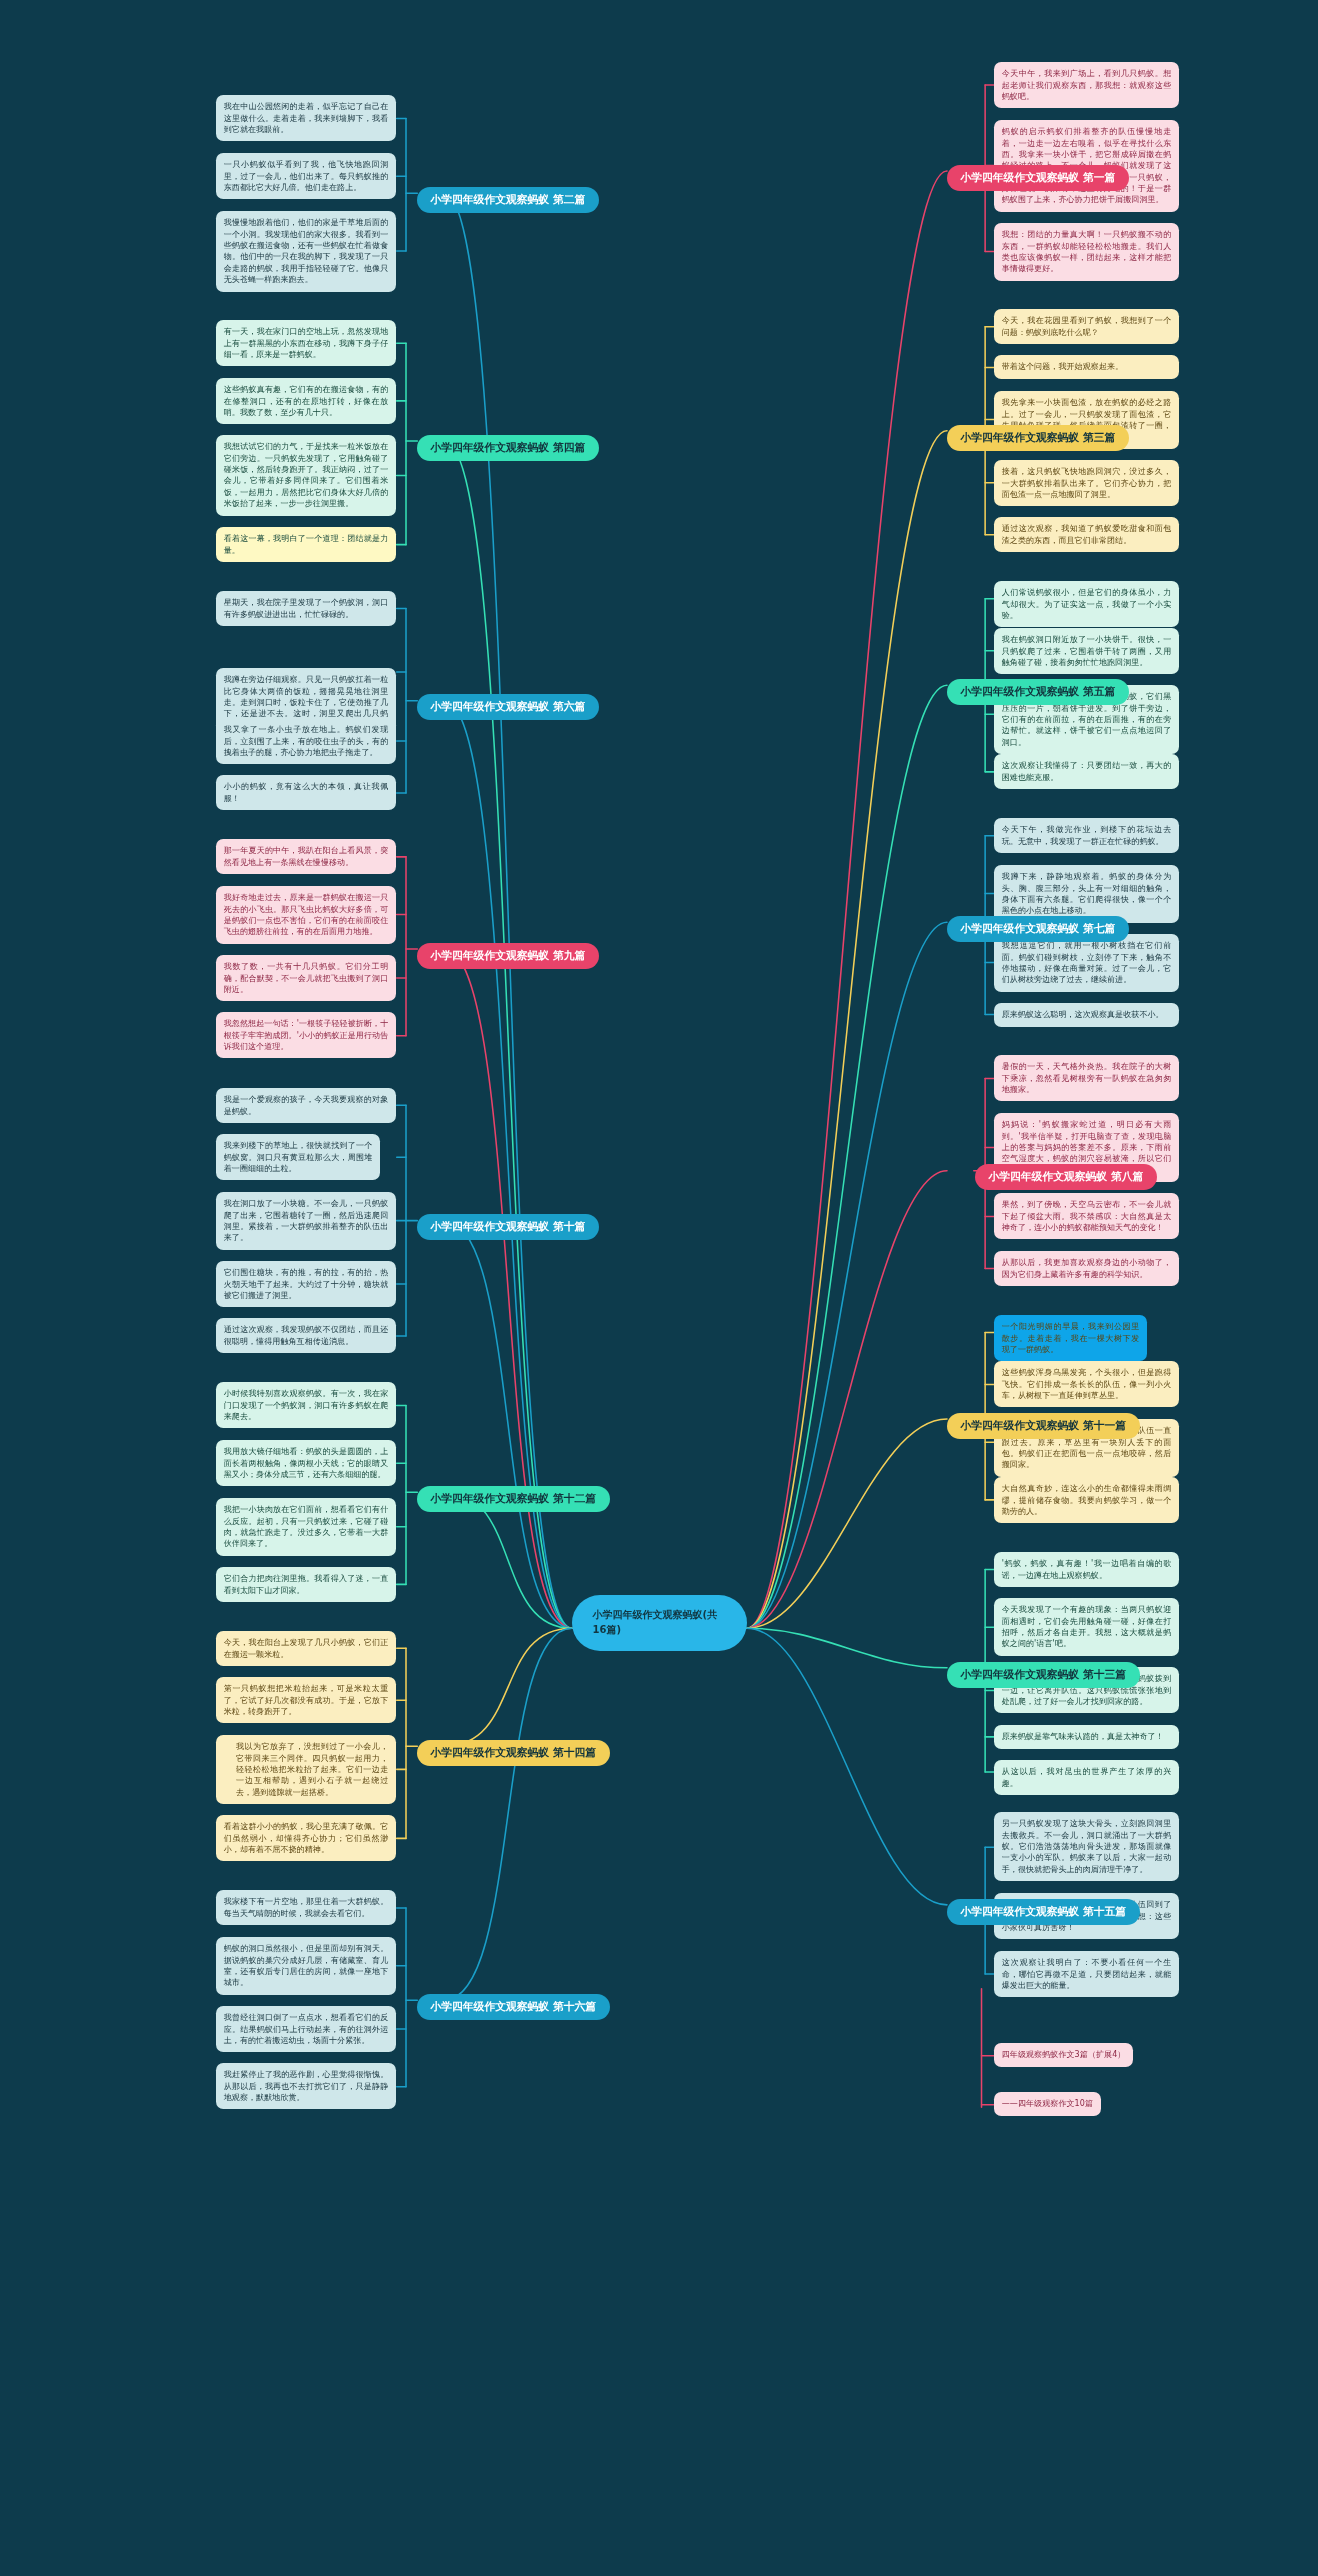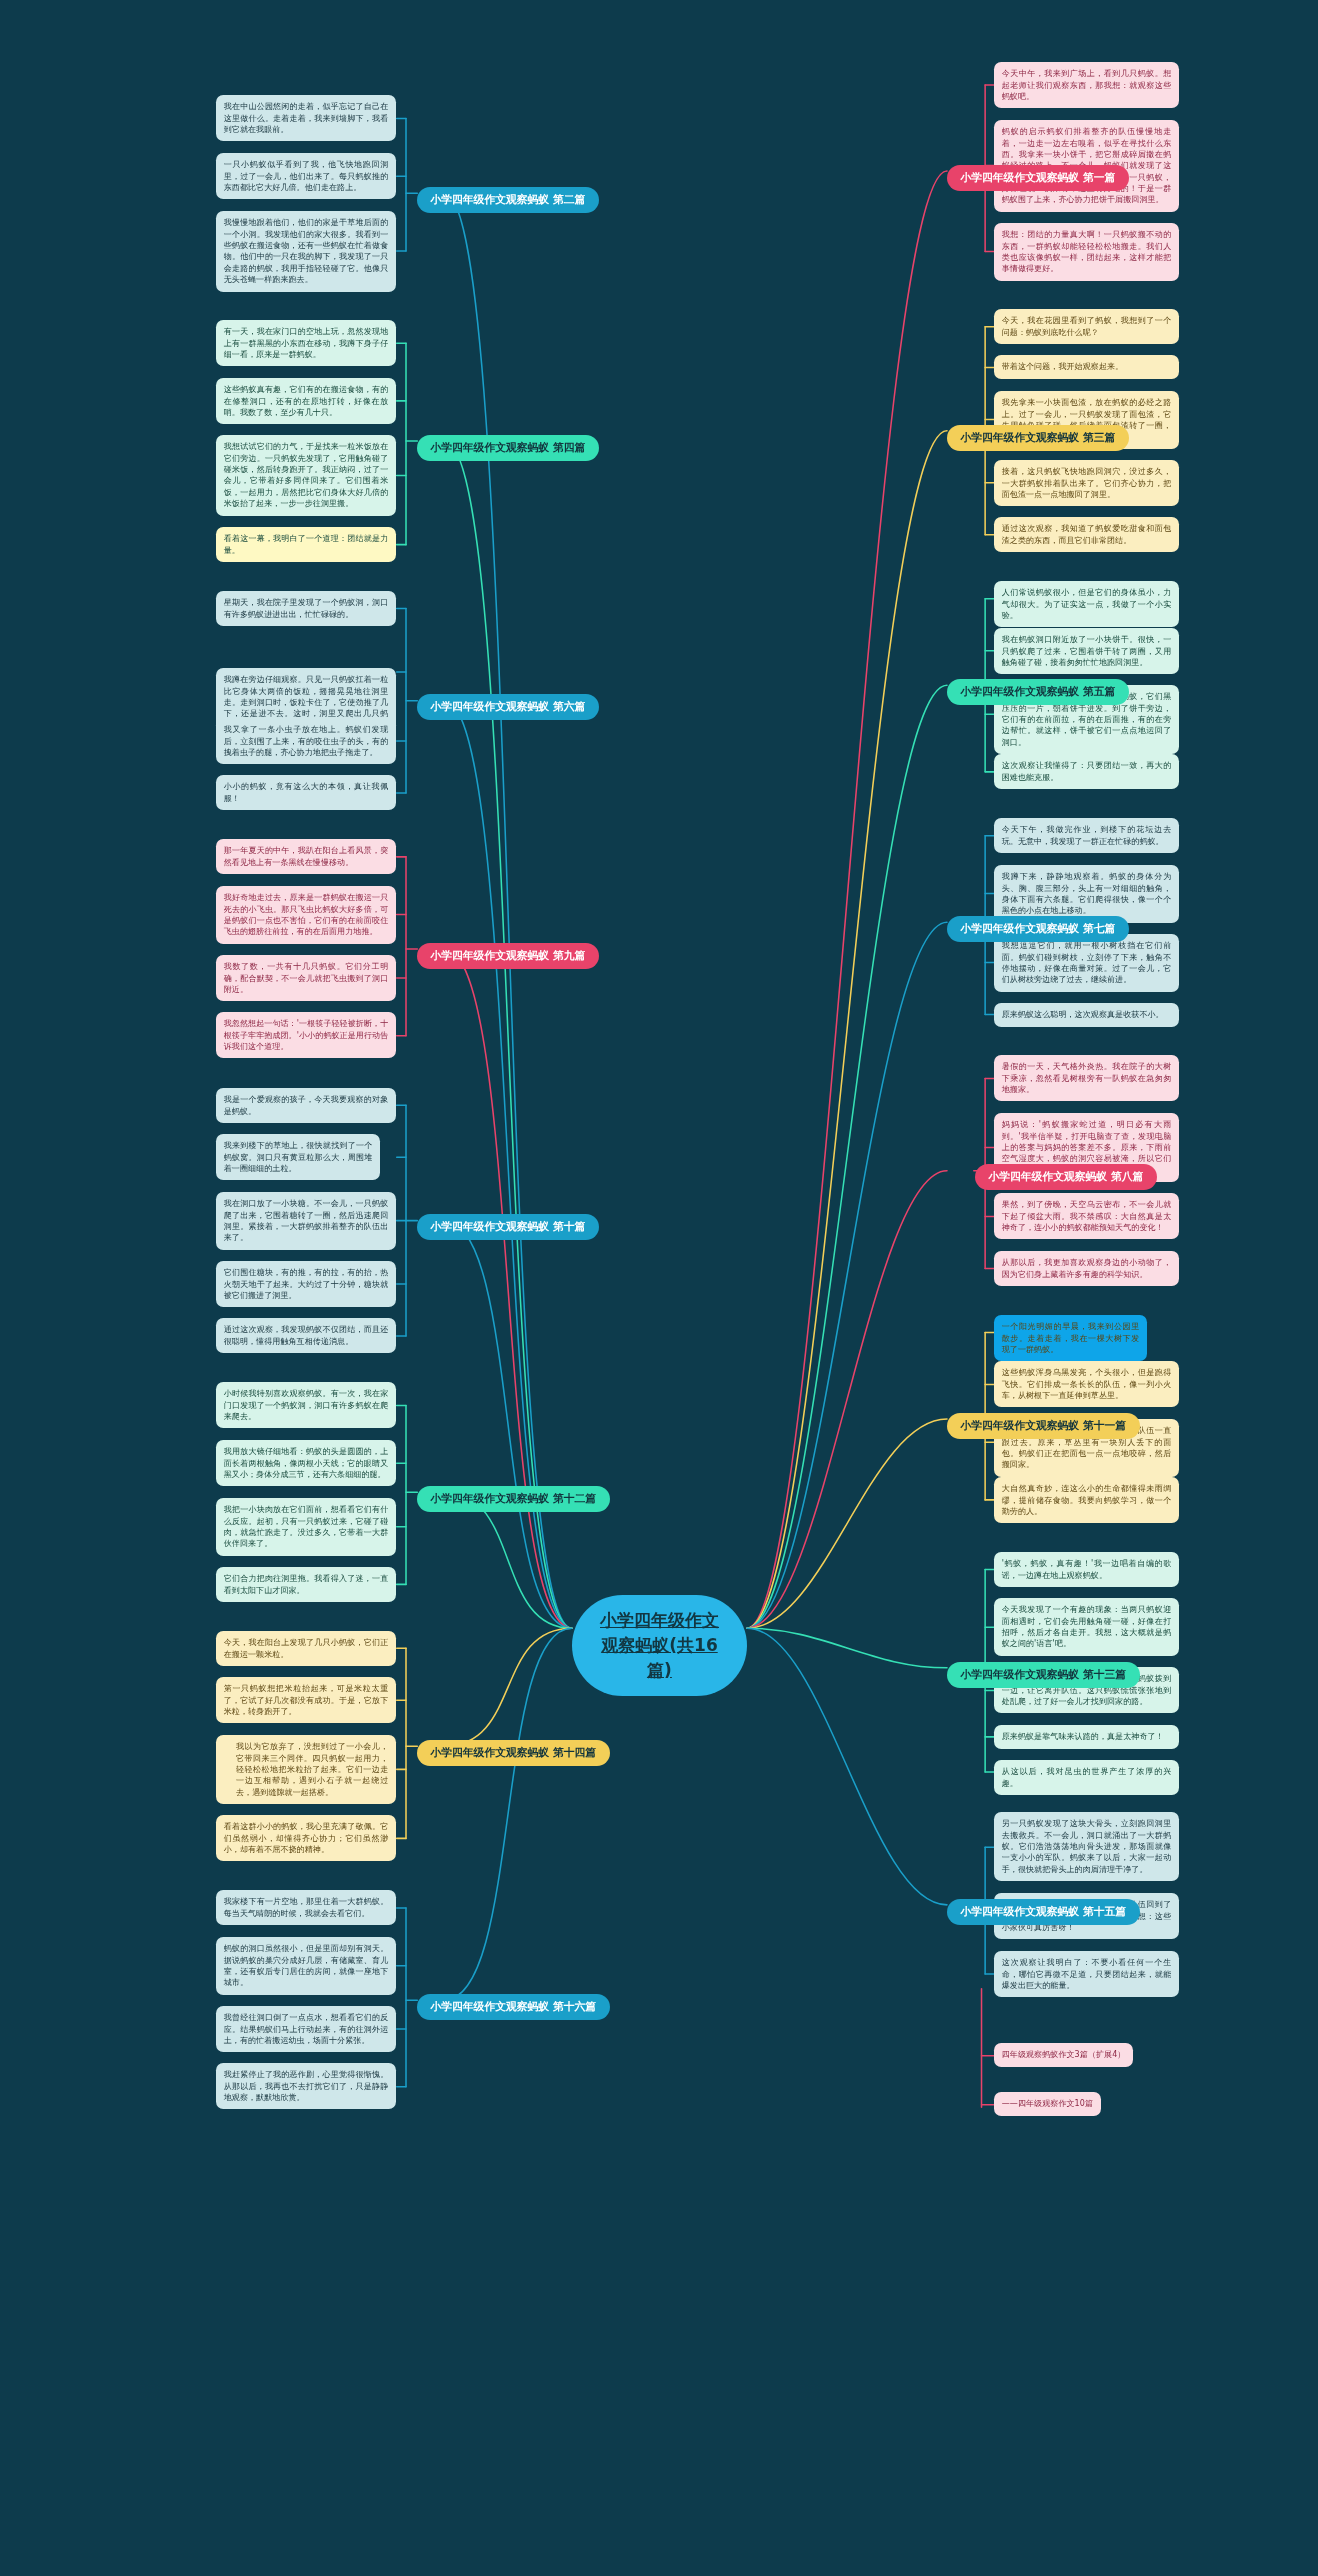--- a/index.html
+++ b/index.html
@@ -36,27 +36,25 @@
     font-size:8px;
     border-radius:7.2px;
     padding:6.2px 7.7px;
     text-align:justify;
   }
   .center{
     position:absolute;
     border-radius:515px;
     background:#29b6e8;
     color:#123; 
-    font-size:17px;
+    font-size:10px;
     font-weight:600;
-    text-align:center;
     padding:13.4px 20.6px;
     line-height:1.45;
     width:175px;
-    text-decoration:underline;
   }
 </style>
 </head>
 <body>
 
 <div id="canvas">
   <svg id="links" viewBox="0 0 2560 6395" width="1319" height="3295">
       <path d="M 1450 3160 C 1600 3160, 1688 332, 1838 332" stroke="#e8436a" fill="none" stroke-width="3" stroke-linecap="round"></path>
       <path d="M 1912 165 L 1912 488" stroke="#e8436a" fill="none" stroke-width="3" stroke-linecap="round"></path>
       <path d="M 1890 332 L 1912 332" stroke="#e8436a" fill="none" stroke-width="3" stroke-linecap="round"></path>

